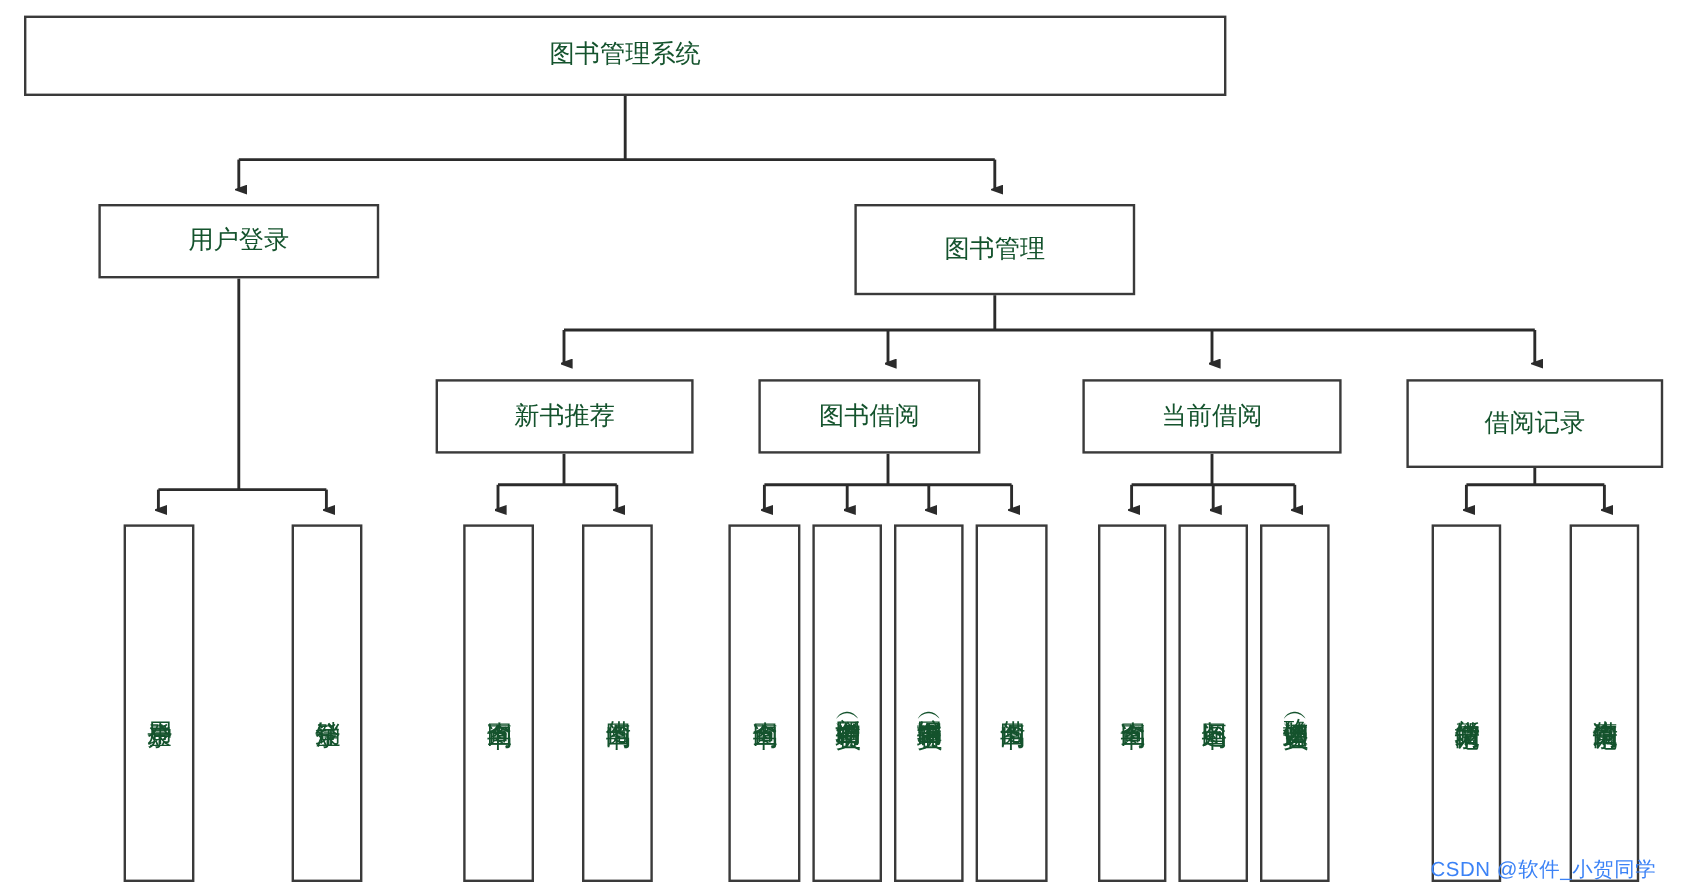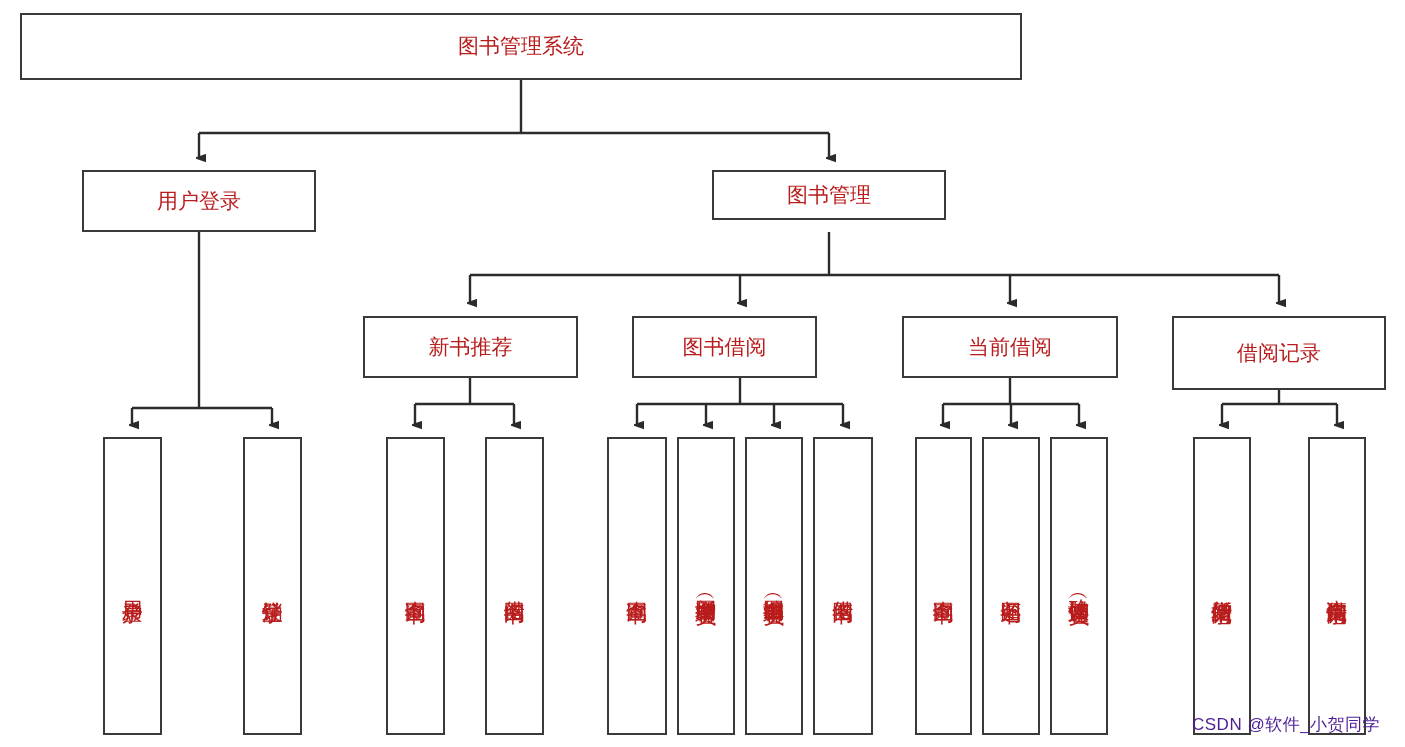--- a/index.html
+++ b/index.html
@@ -26,21 +26,21 @@
     pointer-events: none;
   }
   .node {
     position: absolute;
     box-sizing: border-box;
     background: #ffffff;
     border: 2px solid #3a3a3a;
     display: flex;
     align-items: center;
     justify-content: center;
-    color: #b91c1c;
+    color: #14532d;
   }
   .node .label {
     display: block;
     text-align: center;
     line-height: 1.18;
     white-space: nowrap;
   }
   .node.horiz .label {
     font-size: 21px;
   }
@@ -51,21 +51,21 @@
   .node.vert .label {
     writing-mode: vertical-rl;
     text-orientation: upright;
     font-size: 21px;
     line-height: 1.12;
     letter-spacing: 1px;
     max-height: 270px;
   }
   .watermark {
     position: absolute;
-    color: #4c1d95;
+    color: #3b82f6;
     font-size: 17px;
     letter-spacing: 0.5px;
     white-space: nowrap;
     user-select: none;
   }
 </style>
 </head>
 <body>
 
 <div id="diagram-root">
@@ -120,21 +120,21 @@
     </g>
   </svg>
 
   <div class="node horiz" style="left:20px; top:13px; width:1002px; height:67px;">
     <span class="label">图书管理系统</span>
   </div>
 
   <div class="node horiz" style="left:82px; top:170px; width:234px; height:62px;">
     <span class="label">用户登录</span>
   </div>
-  <div class="node horiz" style="left:712px; top:170px; width:234px; height:50px;">
+  <div class="node horiz" style="left:712px; top:170px; width:234px; height:76px;">
     <span class="label">图书管理</span>
   </div>
 
   <div class="node horiz" style="left:363px; top:316px; width:215px; height:62px;">
     <span class="label">新书推荐</span>
   </div>
   <div class="node horiz" style="left:632px; top:316px; width:185px; height:62px;">
     <span class="label">图书借阅</span>
   </div>
   <div class="node horiz" style="left:902px; top:316px; width:216px; height:62px;">

